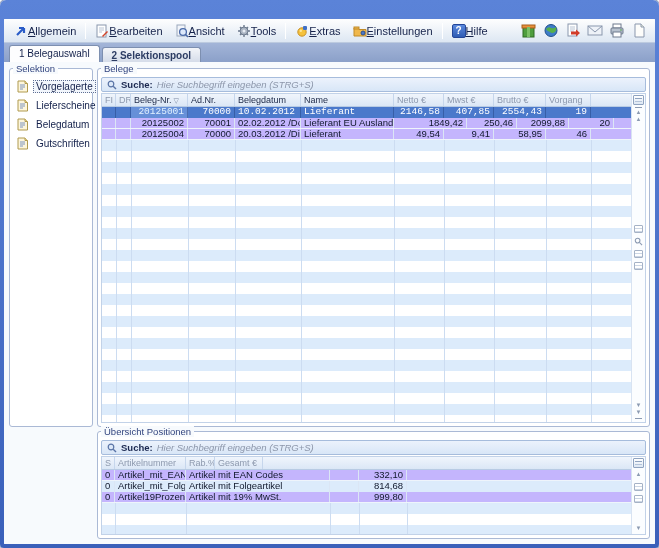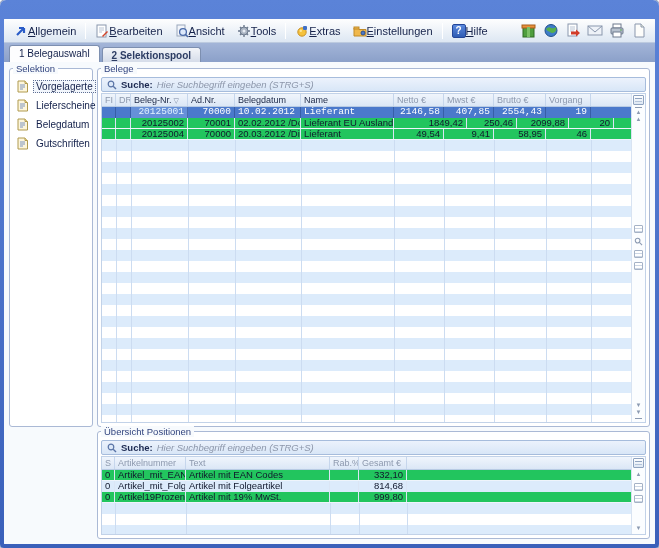--- a/index.html
+++ b/index.html
@@ -72,21 +72,21 @@
   .hrow { flex:none; height:13px; display:flex; background:linear-gradient(#f0f5fc,#dbe7f6);
     border-bottom:1px solid #b8cbe4; }
   .hcell { font-size:9px; line-height:12px; padding:0 3px; border-right:1px solid #c6d6ec;
     white-space:nowrap; overflow:hidden; color:#1d2947; }
   .hcell.dim { color:#8d99ae; }
   .hcell.r { text-align:right; }
   .sort { color:#7d8aa2; font-size:7px; margin-left:2px; }
   .drow { flex:none; height:11px; display:flex; font-size:9.5px; line-height:10px; }
   .cell { padding:0 3px; border-right:1px solid #dbe6f5; white-space:nowrap; overflow:hidden; color:#10182c; }
   .cell.r { text-align:right; }
-  .drow.white { background:#22c55e; border-bottom:1px solid #eef4fb; }
+  .drow.white { background:#c4b5fd; border-bottom:1px solid #eef4fb; }
   .drow.sel { background:#4b79cb;font-family:Liberation Mono, monospace; }
   .drow.sel .cell { color:#fff; border-right:1px solid rgba(20,45,100,.35); }
   .drow.sel .cell.focus { background:#6690d8; color:#e2f2ff; }
   .filler { flex:1; position:relative; min-height:0;
     background:repeating-linear-gradient(to bottom,#dcebfb 0 11px,#ffffff 11px 22px); }
   .colline { position:absolute; top:0; bottom:0; width:1px; background:#ccdcf1; }
   
   .scrollstrip { flex:none; width:14px; background:#fbfdff; border-left:1px solid #d8e3f2;
     display:flex; flex-direction:column; align-items:center; position:relative; }
   .chooser { width:11px; height:10px; margin-top:1px; border:1px solid #8fa3c0; border-radius:1px;
@@ -383,21 +383,20 @@
             </svg>
           <span class="search-label">Suche:</span>
           <span class="search-ph">Hier Suchbegriff eingeben (STRG+S)</span>
         </div>
 
         <div class="gridwrap">
           <div class="grid">
             <div class="hrow">
               <div class="hcell dim" style="width:13px">S</div>
               <div class="hcell dim" style="width:71px">Artikelnummer</div>
-              <div class="hcell dim" style="width:144px">Text</div>
               <div class="hcell dim r" style="width:29px">Rab.%</div>
               <div class="hcell dim" style="width:48px">Gesamt €</div>
               <div class="hcell" style="flex:1;border-right:none"></div>
             </div>
 
             <div class="drow white">
               <div class="cell" style="width:13px">0</div>
               <div class="cell" style="width:71px">Artikel_mit_EAN</div>
               <div class="cell" style="width:144px">Artikel mit EAN Codes</div>
               <div class="cell r" style="width:29px"></div>

